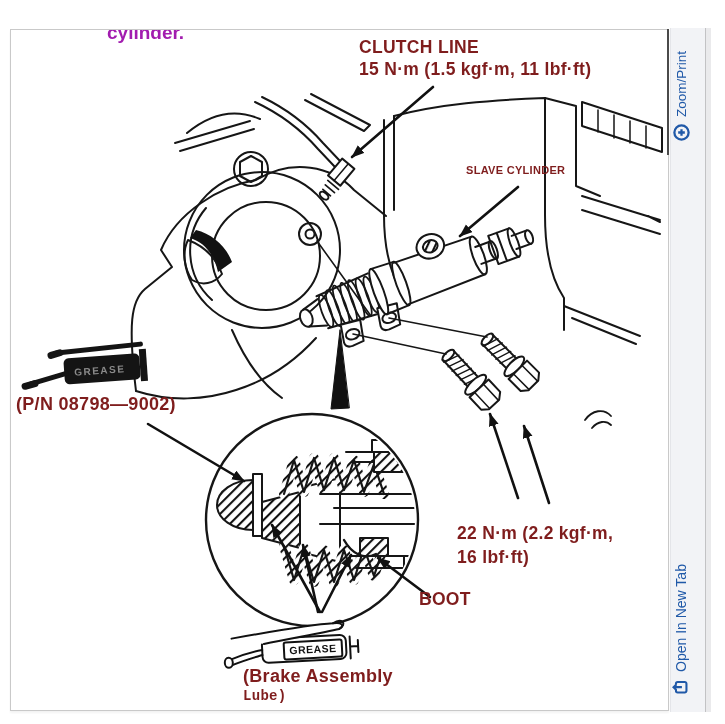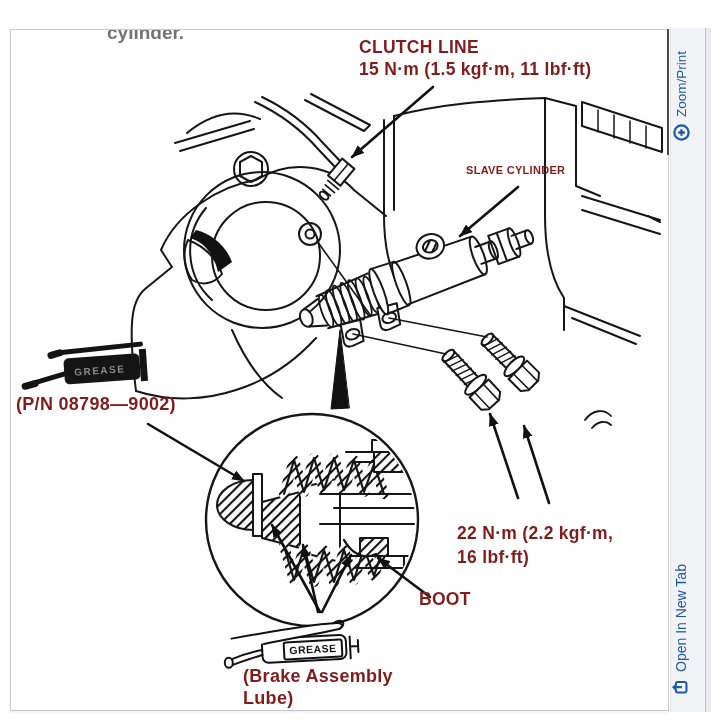--- a/index.html
+++ b/index.html
@@ -14,21 +14,21 @@
   .sidebar{position:absolute;left:670px;top:28px;width:34px;height:684px;background:#f2f3f6;
            border-left:1px solid #e4e5e9;border-right:1px solid #c2c2c4;box-sizing:content-box;}
   .outer-strip{position:absolute;left:706px;top:28px;width:5px;height:684px;background:#eaeaec;}
   .vlink{position:absolute;display:flex;align-items:center;gap:6px;transform-origin:0 0;
          transform:rotate(-90deg);font-size:13.5px;color:var(--link-color,#2059a8);
          white-space:nowrap;cursor:pointer;}
   .vlink svg{flex:0 0 auto;}
   
   .lbl{position:absolute;font-weight:bold;color:#7f1d1d;white-space:pre;letter-spacing:0.3px;}
   .clip-top{position:absolute;left:107px;top:30px;height:14px;overflow:hidden;}
-  .clip-top span{display:block;margin-top:-8px;font-size:19px;font-weight:bold;color:#737373;}
+  .clip-top span{display:block;margin-top:-8px;font-size:19px;font-weight:bold;color:#a21caf;}
   .grease-box{position:absolute;left:283px;top:640px;width:56px;height:15px;border:2px solid #111;
               border-radius:3px;background:#fff;font-weight:bold;font-size:10.5px;line-height:15px;
               text-align:center;letter-spacing:0.5px;transform:rotate(-3deg);color:#111;}
   svg text{font-family:"Liberation Sans",sans-serif;}
 </style>
 </head>
 <body>
 
 <div id="viewport">
 
@@ -208,21 +208,21 @@
   <div class="lbl" style="left:16px;top:394px;font-size:18px;">(P/N 08798—9002)</div>
 
   <div class="lbl" style="left:457px;top:523px;font-size:17.5px;">22 N·m (2.2 kgf·m,</div>
   <div class="lbl" style="left:457px;top:547px;font-size:17.5px;">16 lbf·ft)</div>
 
   <div class="lbl" style="left:419px;top:589px;font-size:17.5px;">BOOT</div>
 
   <div class="grease-box">GREASE</div>
 
   <div class="lbl" style="left:243px;top:666px;font-size:18px;">(Brake Assembly</div>
-  <div class="lbl" style="left:243px;top:688px;font-size:18px;">Lube)</div>
+  <div class="lbl" style="left:243px;top:688px;font-size:14px;font-family:Liberation Mono, monospace;">Lube)</div>
 
   <div class="sidebar"></div>
   <div class="outer-strip"></div>
 
   <div class="vlink" style="left:672px;top:142px;">
     <svg width="19" height="19" viewBox="0 0 20 20" stroke="currentColor" fill="none">
       <circle cx="10" cy="10" r="7.5" stroke-width="2.4"></circle>
       <path d="M10 6.5v7M6.5 10h7" stroke-width="2.4"></path>
     </svg>
     <span>Zoom/Print</span>

